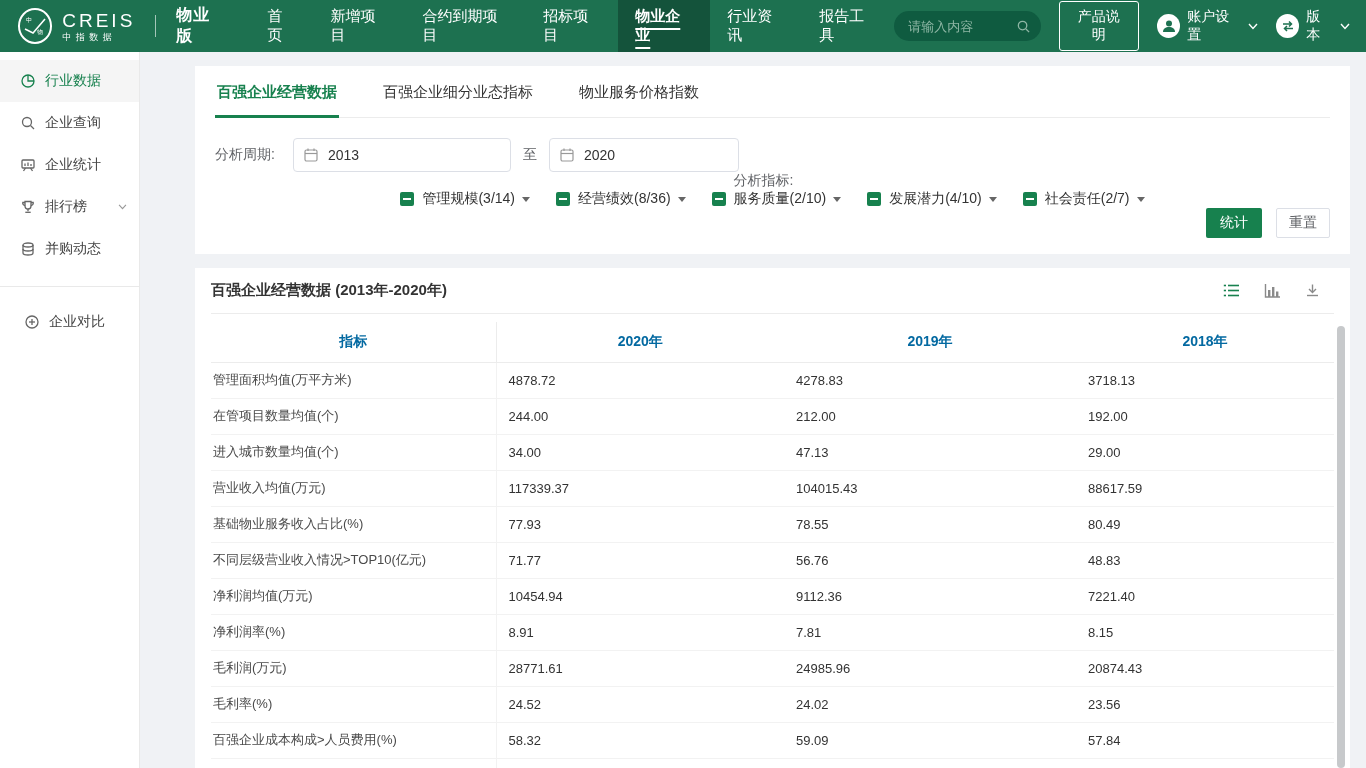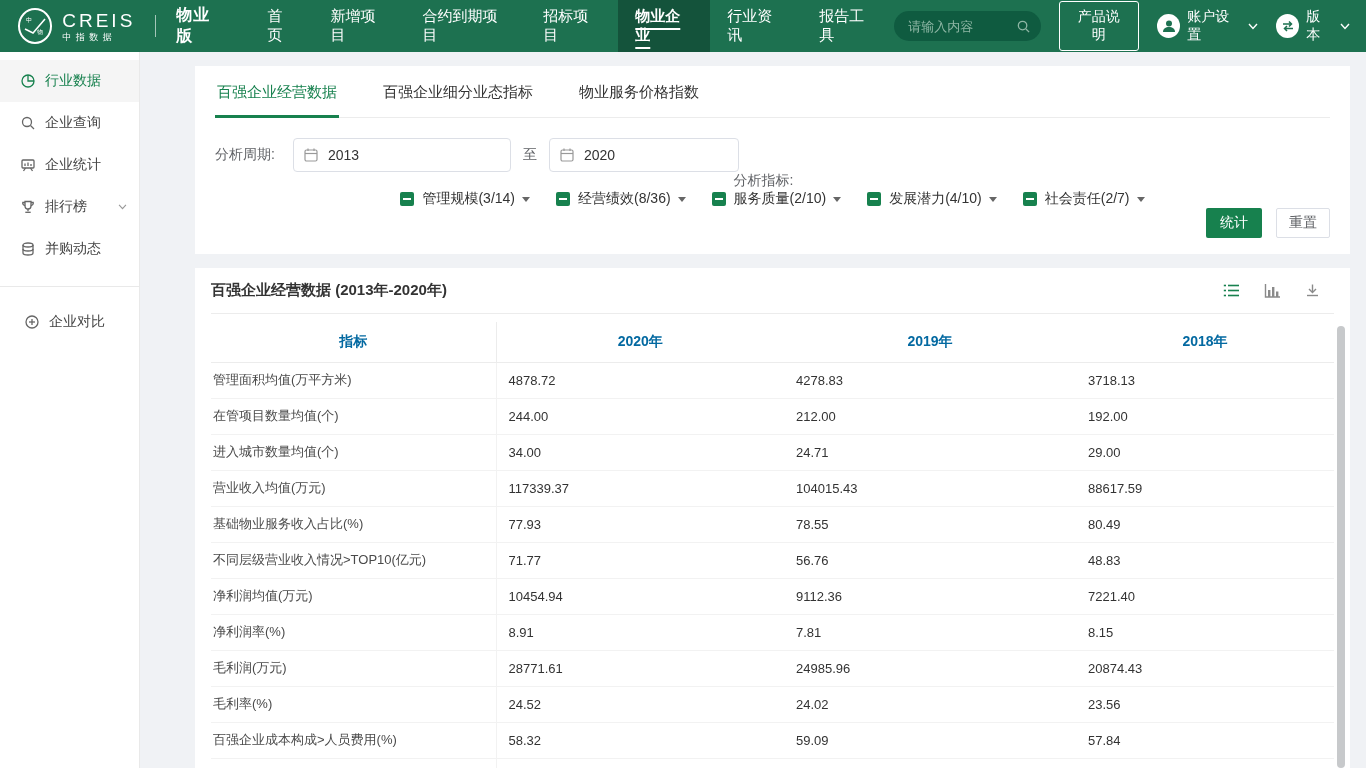--- a/index.html
+++ b/index.html
@@ -48,21 +48,21 @@
   .sb-divider{border-top:1px solid #E9E9E9;margin:16px 0 14px;}
   .sb-footer .sb-item{padding-left:24px;}
 
   .main{flex:1;display:flex;flex-direction:column;padding:14px 16px 0;overflow:hidden;}
   .card{background:#fff;}
 
   
   .card1{padding:0 20px 16px;margin-bottom:14px;flex:none;}
   .tabs{display:flex;gap:42px;border-bottom:1px solid var(--border);}
   .tab{padding:17px 2px 13px;font-size:15px;color:#333;cursor:pointer;border-bottom:3px solid transparent;margin-bottom:-1px;}
-  .tab.active{color:var(--accent);font-weight:normal;border-bottom-color:var(--accent);}
+  .tab.active{color:var(--accent);font-weight:bold;border-bottom-color:var(--accent);}
   .filter-row{display:flex;align-items:center;}
   .filter-row1{margin-top:20px;}
   .filter-row2{flex-direction:column;}
   .f-label{font-size:14px;color:var(--text-soft);width:78px;flex:none;}
   .date-box{position:relative;}
   .date-box input{height:34px;border:1px solid #DCDFE6;border-radius:4px;padding:0 10px 0 34px;font-size:14px;color:#333;outline:none;font-family:inherit;}
   .date-box svg{position:absolute;left:10px;top:9px;color:#999;}
   .date-from input{width:218px;}
   .date-to input{width:190px;}
   .to-label{margin:0 12px;font-size:14px;color:var(--text-soft);}
@@ -401,21 +401,21 @@
             <tr>
               <td>在管项目数量均值(个)</td>
               <td>244.00</td>
               <td>212.00</td>
               <td>192.00</td>
             </tr>
 
             <tr>
               <td>进入城市数量均值(个)</td>
               <td>34.00</td>
-              <td>24.71</td>
+              <td>47.13</td>
               <td>29.00</td>
             </tr>
 
             <tr>
               <td>营业收入均值(万元)</td>
               <td>117339.37</td>
               <td>104015.43</td>
               <td>88617.59</td>
             </tr>
 

